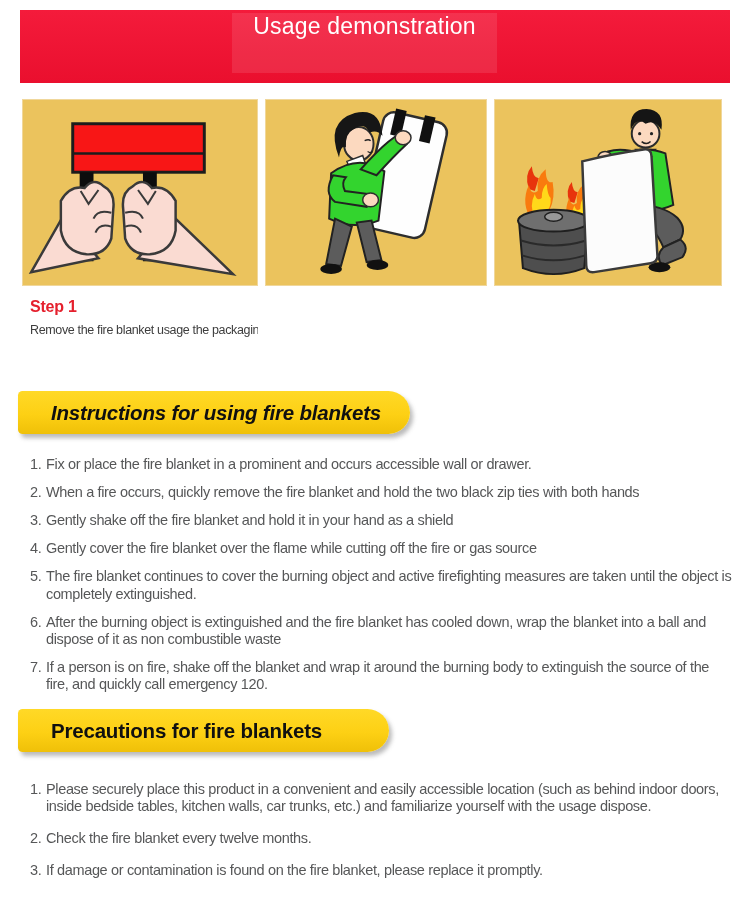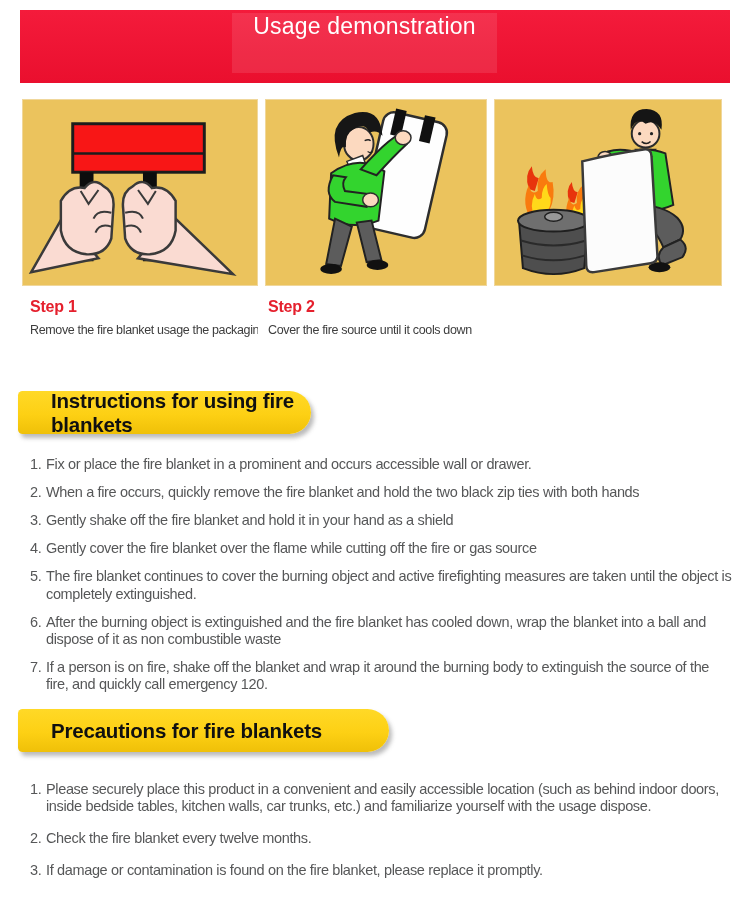--- a/index.html
+++ b/index.html
@@ -15,38 +15,38 @@
 
   
   .panels { display: flex; gap: 7px; margin: 16px 0 0 22px; }
   .panel { height: 187px; border: 1px solid #f0d79b; background: #ebc35d; }
   .panel svg { display: block; width: 100%; height: 100%; }
   .panel-1 { width: 236px; }
   .panel-2 { width: 222px; }
   .panel-3 { width: 228px; }
 
   
-  .steps { display: flex; gap: 7px; margin: 12px 0 0 22px; }
+  .steps { display: flex; margin: 12px 0 0 22px; }
   .step { padding-left: 8px; }
   .step-1 { width: 236px; }
   .step-2 { width: 222px; padding-left: 3px; }
   .step-3 { flex: 1; padding-left: 9px; }
   .step-label { color: #e5202d; font-size: 16px; font-weight: 600; letter-spacing: -0.2px; }
   .step-desc { margin-top: 7px; color: #3d3d3d; font-size: 12.5px; letter-spacing: -0.35px;
     white-space: nowrap; overflow: hidden; }
   .step-desc .squeeze { display: inline-block; transform: scaleX(0.86); transform-origin: 0 50%;
     white-space: nowrap; }
 
   
   .section-banner { margin-left: 18px; height: 43px; display: flex; align-items: center;
     padding-left: 33px; border-radius: 5px 24px 24px 5px;
     background: linear-gradient(180deg, #ffd927 0%, #fdd014 55%, #efc008 100%);
     box-shadow: 3px 4px 4px rgba(105,105,105,0.45); }
   .section-banner .heading { color: #101010; font-size: 20.5px; font-weight: 600; letter-spacing: -0.2px; }
-  .banner-instructions { margin-top: 54px; width: 293px; }
+  .banner-instructions { margin-top: 54px; width: 392px; font-style: italic; }
   .banner-precautions { margin-top: 16px; width: 371px; }
 
   
   .list { margin: 22px 0 0 30px; width: 705px; }
   .list .item { display: flex; color: #565758; font-size: 14.5px; line-height: 1.18;
     letter-spacing: -0.35px; }
   .list-instructions .item { margin-bottom: 11px; }
   .list-precautions .item { margin-bottom: 15px; }
   .item .num { flex: none; width: 16px; }
   .item .txt { flex: 1; }
@@ -155,24 +155,20 @@
       <path d="M88,62 Q120,54 150,50 Q158,49 158,57 L164,158 Q164,164 157,165 L100,174 Q92,175 92,167 Z" fill="#fcfcfc" stroke="#3a3a3a" stroke-width="2.5"></path>
     </svg>
   </div>
 </div>
 
 <div class="steps">
   <div class="step step-1">
     <div class="step-label">Step 1</div>
     <div class="step-desc">Remove the fire blanket usage the packaging</div>
   </div>
-  <div class="step step-2">
-    <div class="step-label">Step 2</div>
-    <div class="step-desc">Cover the fire source until it cools down</div>
-  </div>
 </div>
 
 <div class="section-banner banner-instructions">
   <span class="heading">Instructions for using fire blankets</span>
 </div>
 
 <div class="list list-instructions">
   <div class="item">
     <span class="num">1.</span>
     <span class="txt">Fix or place the fire blanket in a prominent and occurs accessible wall or drawer.</span>

